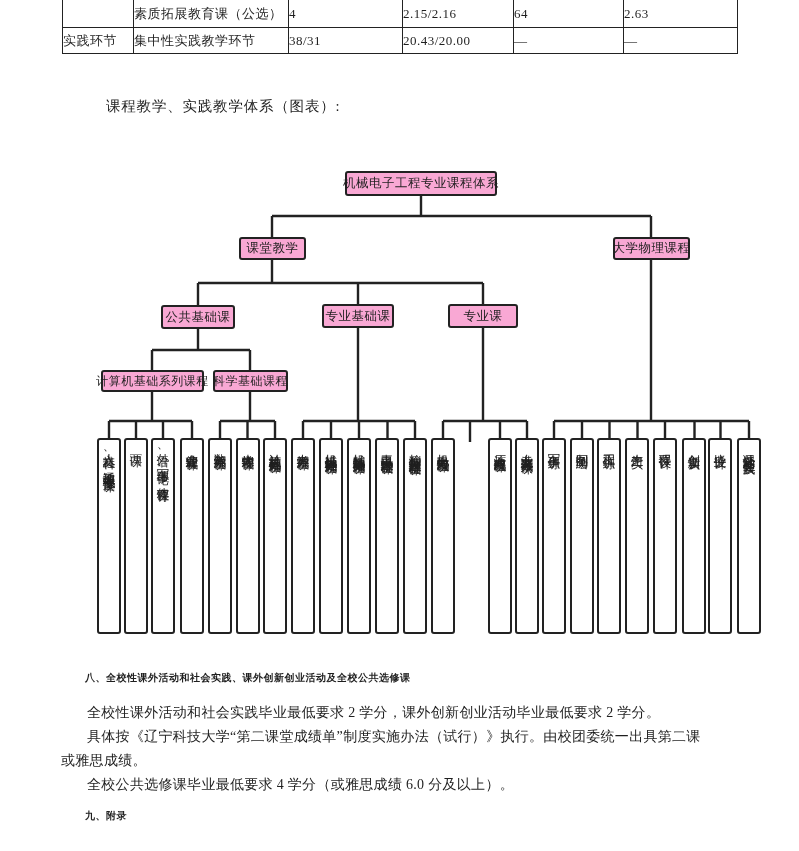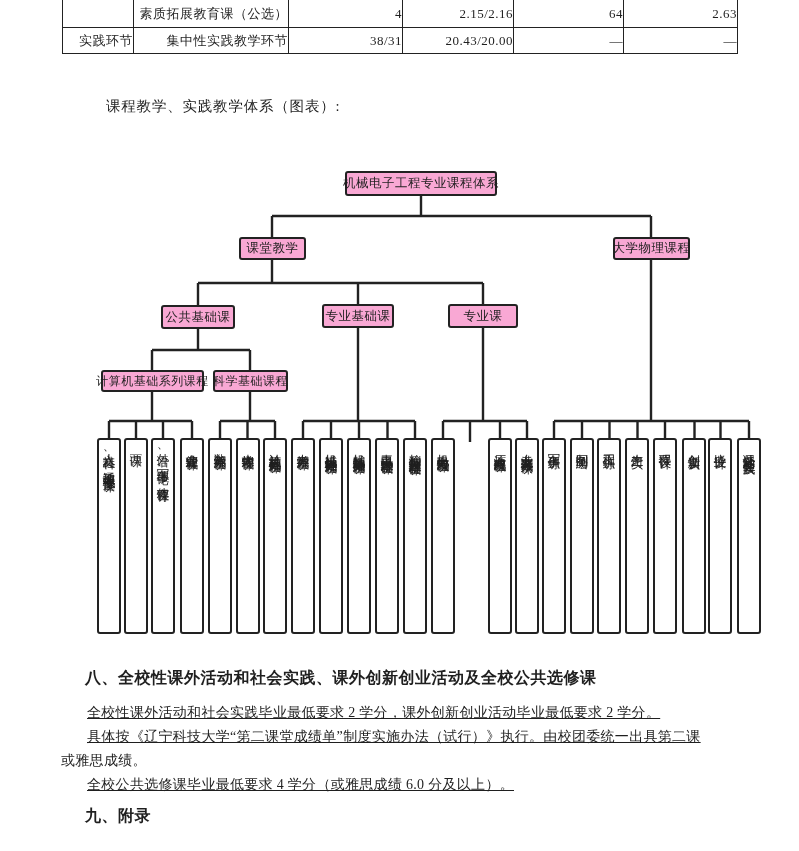--- a/index.html
+++ b/index.html
@@ -1,42 +1,42 @@
 <!DOCTYPE html>
 <html><head>
 <meta charset="utf-8">
 <style>
   html,body{margin:0;padding:0;background:#fff;}
   .page{position:relative;width:799px;height:851px;background:#ffffff;overflow:hidden;
         font-family:"Liberation Serif","DejaVu Serif",serif;color:#1f1f1f;}
 
   
   table.cut{position:absolute;left:62px;top:0;border-collapse:collapse;table-layout:fixed;}
-  table.cut td{border:1.6px solid #222;text-align:right;vertical-align:middle;
+  table.cut td{border:1.6px solid #222;text-align:left;vertical-align:middle;
                font-size:13px;padding:0;overflow:hidden;white-space:nowrap;letter-spacing:0.5px;}
   table.cut tr.r1 td{border-top:none;height:27px;}
   table.cut tr.r2 td{height:25px;}
 
   
   .caption{position:absolute;left:106px;top:97px;font-size:14.5px;letter-spacing:0.8px;white-space:nowrap;}
   svg.wires{position:absolute;left:0;top:0;pointer-events:none;}
   .node{position:absolute;border:2px solid #222;border-radius:3px;background:#f9a8d4;
         display:flex;align-items:center;justify-content:center;
         font-size:12.5px;white-space:nowrap;letter-spacing:0.5px;}
   .leaf{position:absolute;top:438px;width:20px;height:188px;border:2px solid #222;border-radius:3px;
         background:#fff;writing-mode:vertical-rl;text-orientation:upright;
         font-size:12.5px;line-height:20px;letter-spacing:1px;padding-top:4px;
         text-align:left;overflow:hidden;}
 
   
   .sections{position:absolute;left:61px;top:669px;width:700px;font-size:14px;}
   .sections .h{font-family:"Liberation Sans","DejaVu Sans",sans-serif;font-weight:bold;
-               font-size:16px;line-height:18px;margin:0 0 14px 24px;letter-spacing:0.5px;white-space:nowrap;}
+               font-size:10px;line-height:18px;margin:0 0 14px 24px;letter-spacing:0.5px;white-space:nowrap;}
   .sections .p{margin:0;line-height:24px;white-space:nowrap;letter-spacing:0.3px;}
-  .indent{text-indent:26px;text-decoration:underline;}
+  .indent{text-indent:26px;}
   .sections .h.last{margin:10px 0 0 24px;}
 </style>
 </head>
 <body>
 
 <div class="page">
 
   <table class="cut">
     <colgroup>
       <col style="width:71px">

